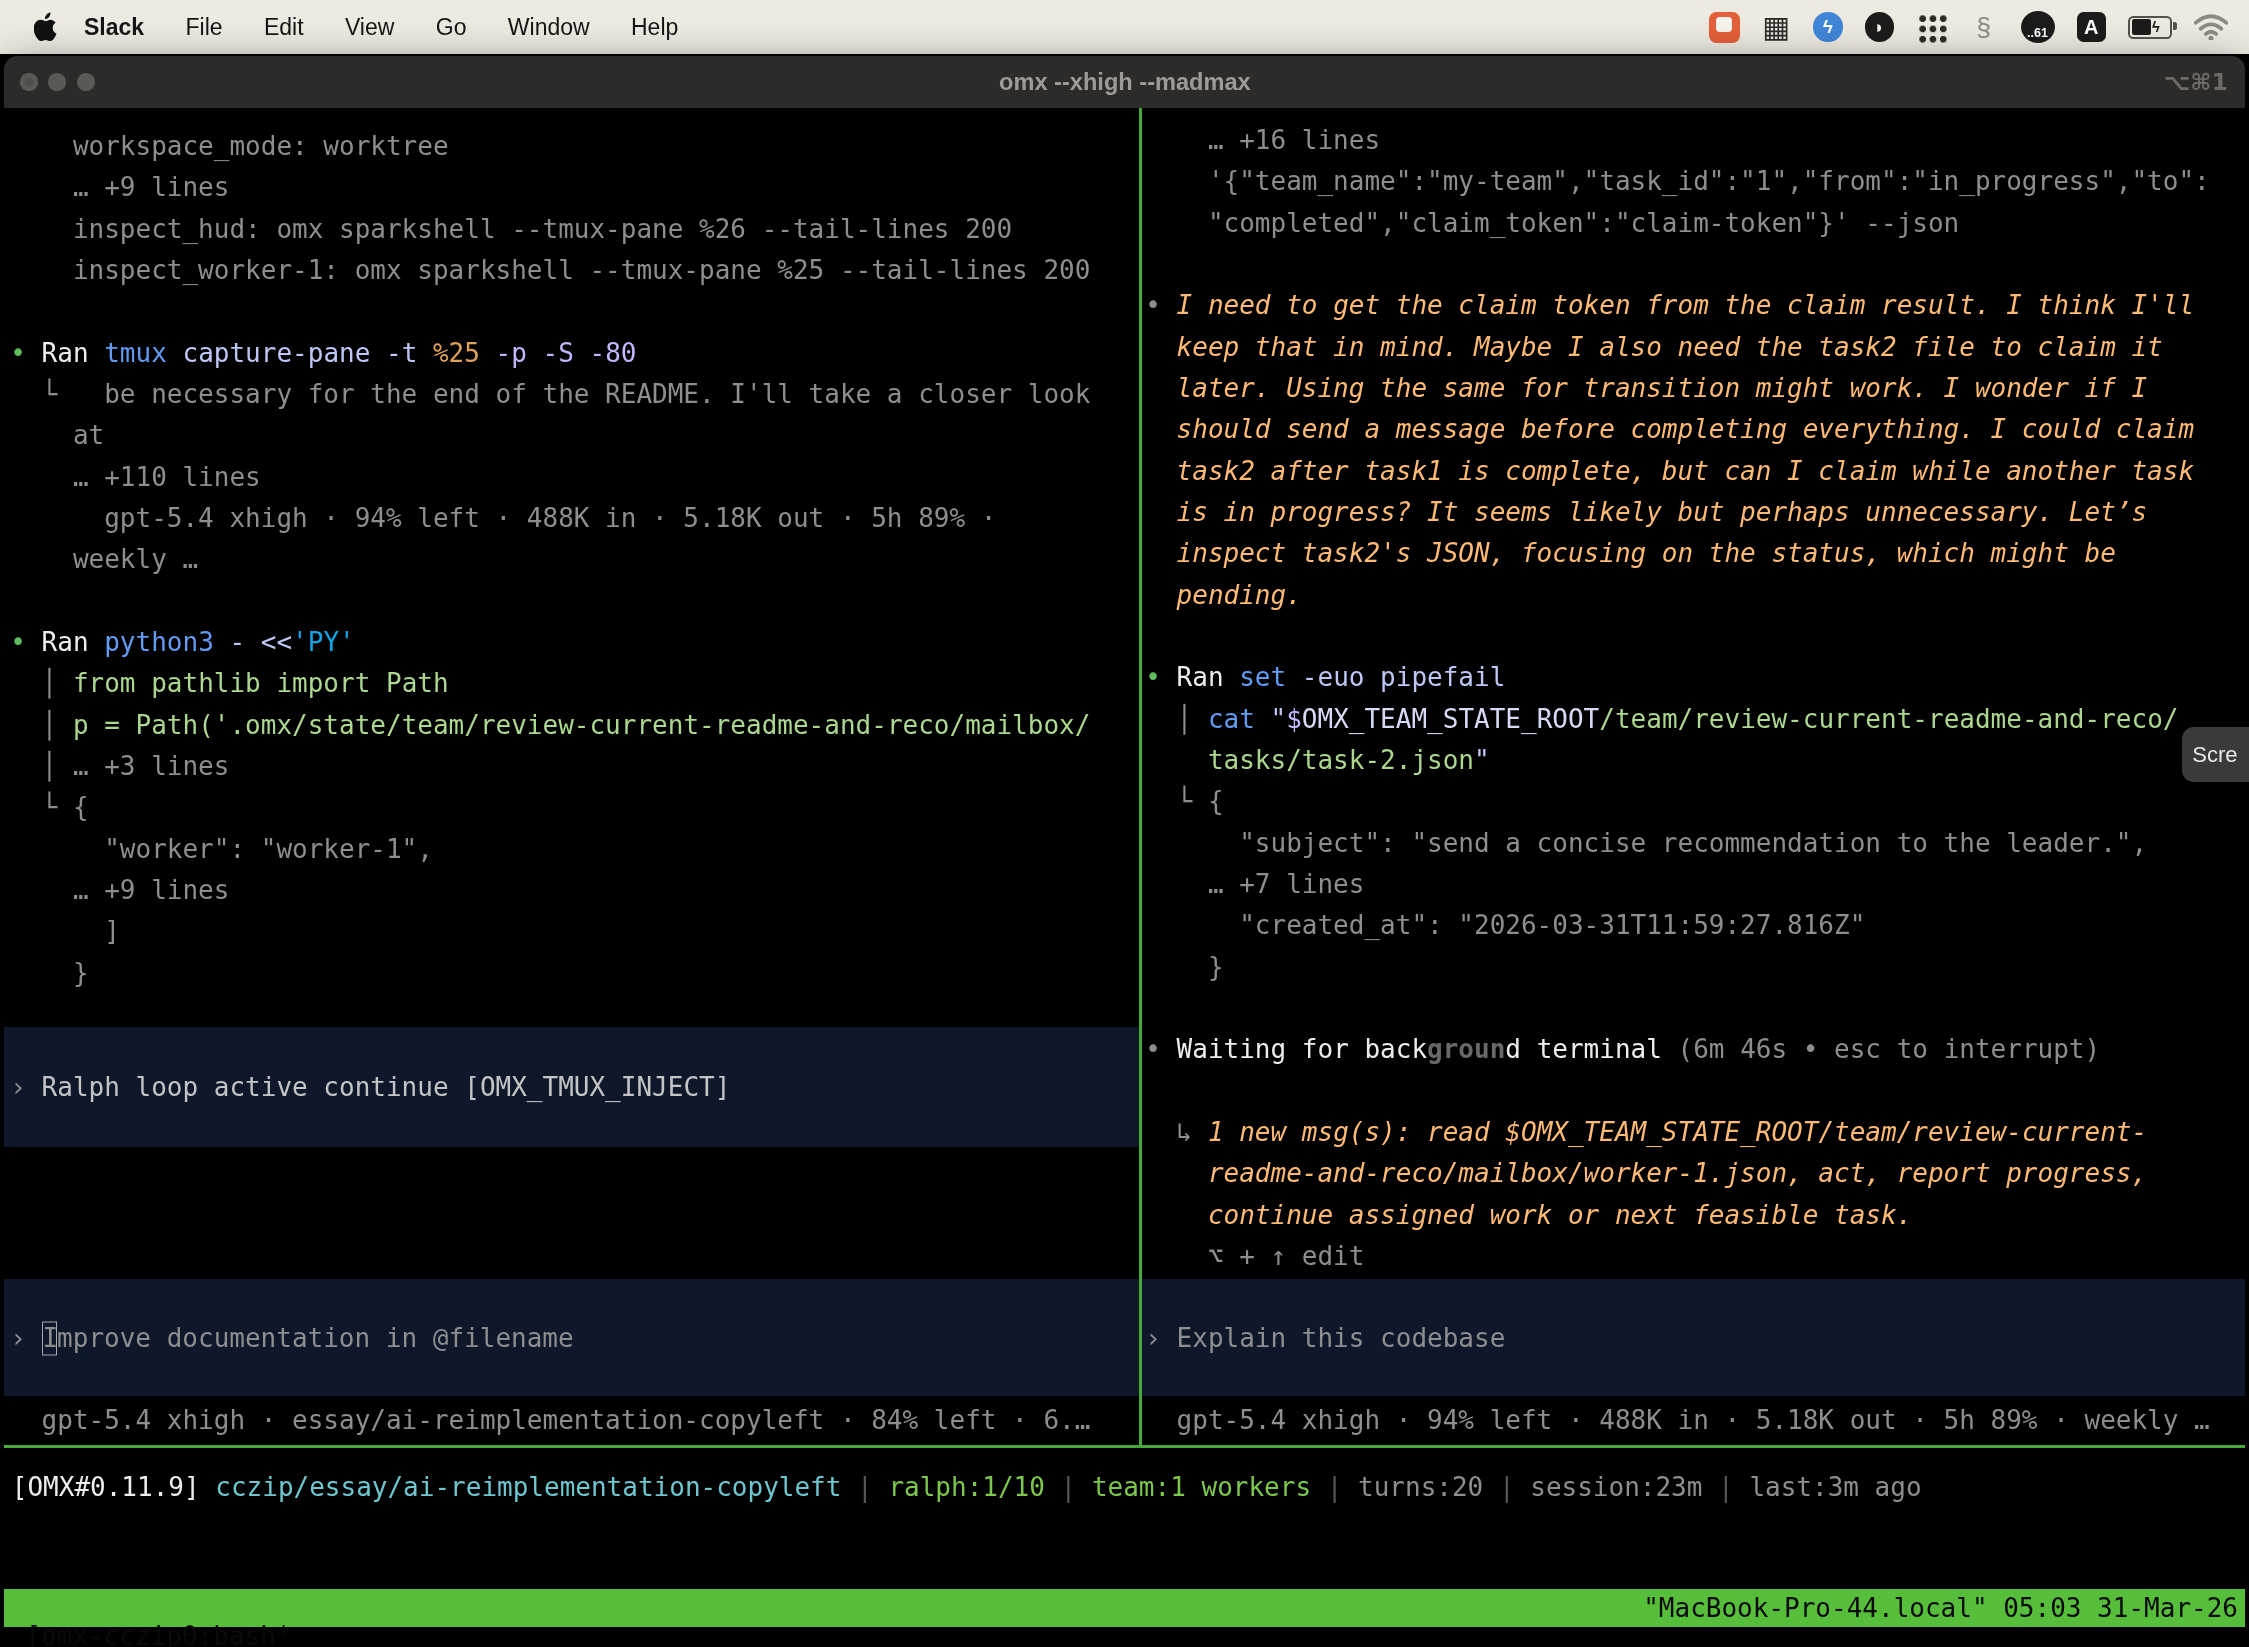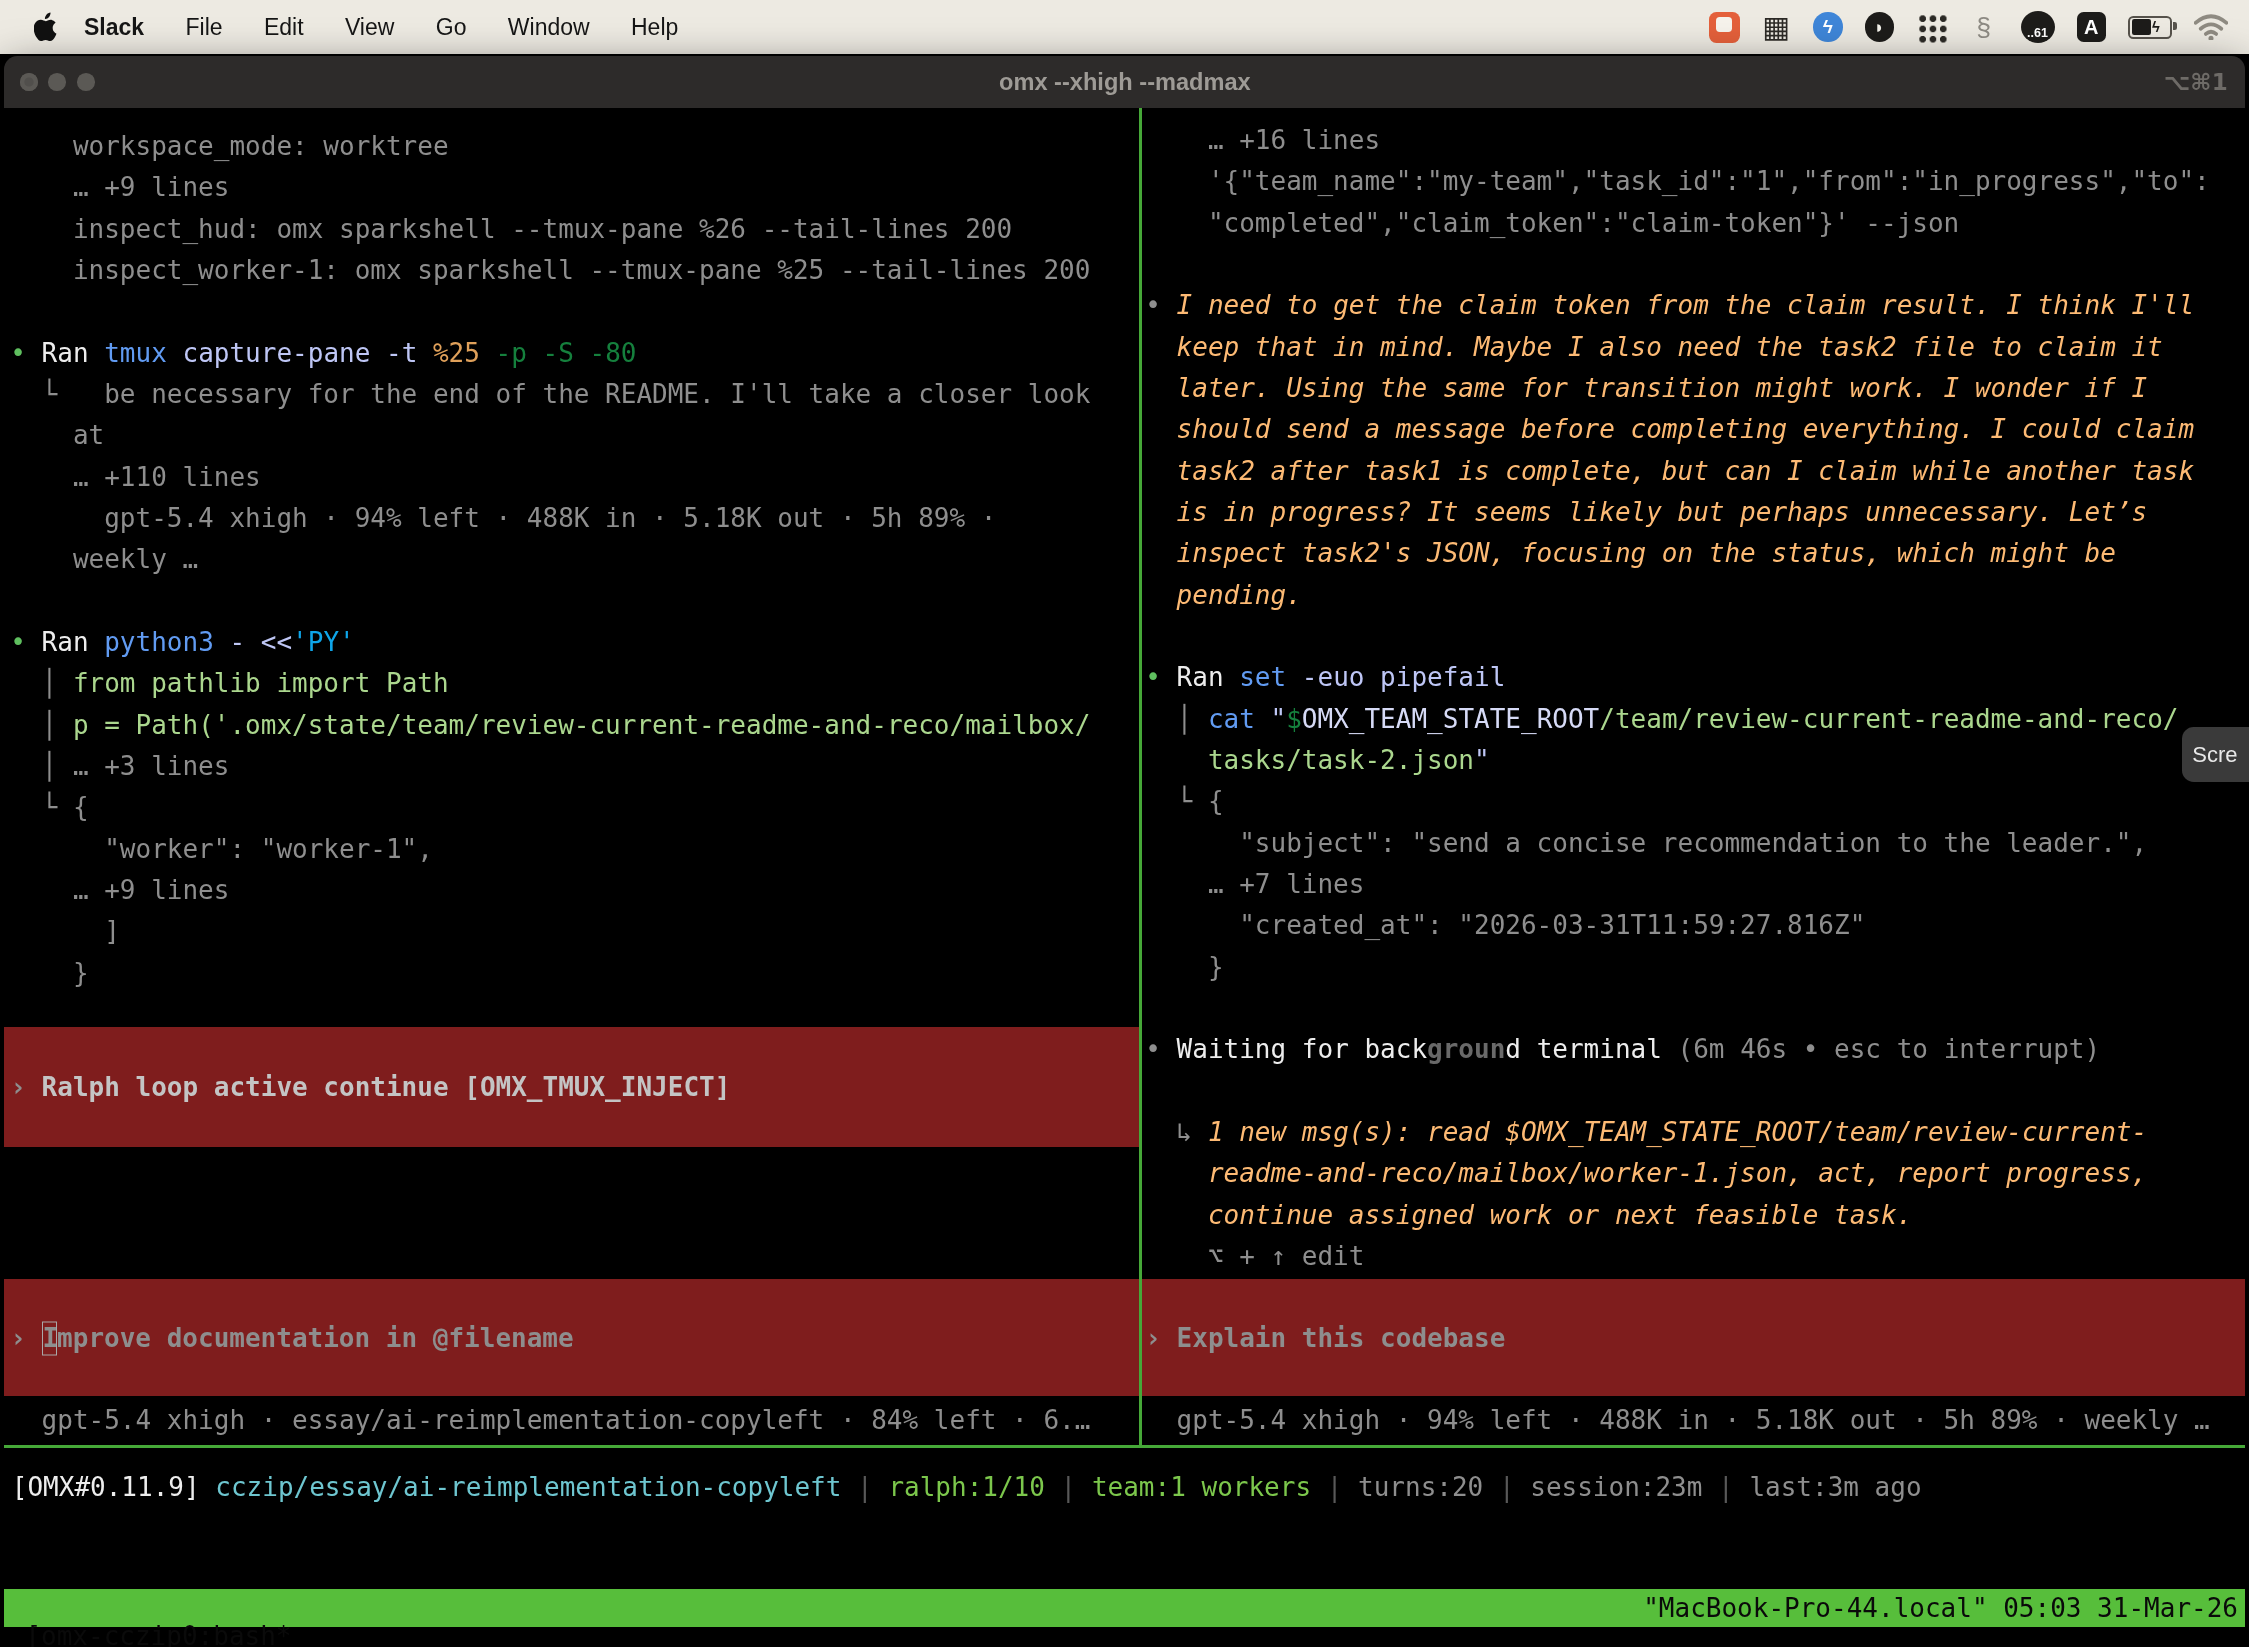--- a/index.html
+++ b/index.html
@@ -55,37 +55,37 @@
   .wshort{position:absolute;right:17.7px;top:0;height:52px;line-height:52px;color:#6e6b67;
           font-size:23px;font-weight:bold;font-family:"DejaVu Sans",sans-serif;}
 
   
   .term{position:absolute;top:52px;left:0;right:0;bottom:0;background:#000;}
   .pane{position:absolute;top:12px;height:1339px;overflow:hidden;}
   .pane.left{left:0;width:1135px;}
   .pane.right{left:1135px;width:1106px;}
   .tline{position:absolute;left:5.9px;height:41px;line-height:41px;white-space:pre;
          font-family:"DejaVu Sans Mono",monospace;font-size:26px;color:#8e8e8e;}
-  .band{position:absolute;left:0;right:0;background:#7f1d1d;font-weight:bold;}
+  .band{position:absolute;left:0;right:0;background:#0f172a;}
   .band .bline{position:absolute;left:5.9px;top:50%;transform:translateY(-50%);
          height:41px;line-height:41px;white-space:pre;
          font-family:"DejaVu Sans Mono",monospace;font-size:26px;color:#8e8e8e;}
   .div-v{position:absolute;left:1135px;top:0;width:3px;height:1339px;background:#46a838;}
   .div-h{position:absolute;left:0;right:0;top:1337px;height:3px;background:#46a838;}
 
   .c-g{color:#8e8e8e;}
   .c-gi{color:#fdba74;font-style:italic;}
   .c-lg{color:#c4c4c4;}
   .c-w{color:#ededed;font-weight:normal;}
   .c-dim{color:#696969;font-weight:bold;}
   .c-bl{color:#619bf2;}
   .c-lv{color:#bec6f5;}
   .c-lvw{color:#d6daf6;}
   .c-or{color:#dfa05a;}
-  .c-pk{color:#15803d;}
+  .c-pk{color:#c4b5fd;}
   .c-pu{color:#0ea5e9;}
   .c-gr{color:#abd78e;}
   .c-bgr{color:#5fbf5f;}
   .c-cy{color:#6ec6d0;}
   .c-sg{color:#7cc74c;}
   .c-sep{color:#585858;}
   .c-cursor{display:inline-block;box-sizing:border-box;width:15.5px;height:34px;
       border:1.5px solid #a9a9a9;line-height:31px;vertical-align:middle;color:#8e8e8e;}
 
   .omx-line{position:absolute;left:7.4px;top:1359px;height:41px;line-height:41px;white-space:pre;

